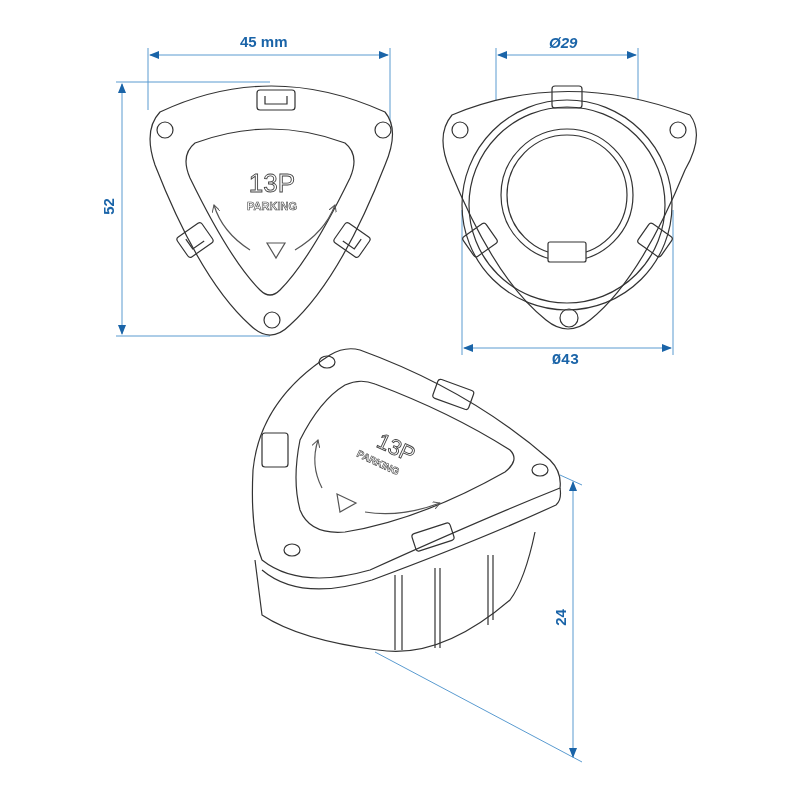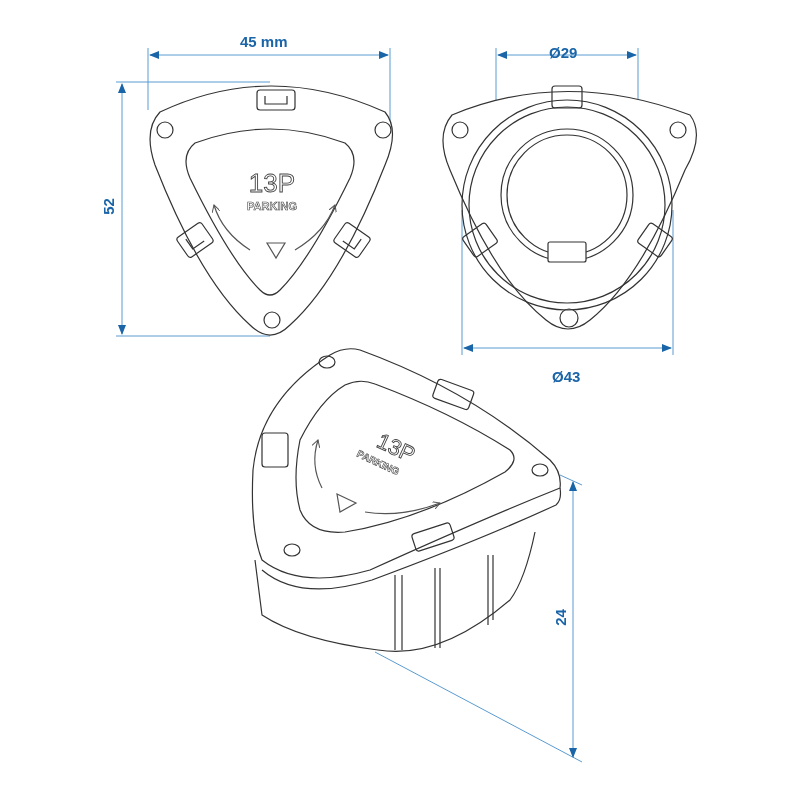--- a/index.html
+++ b/index.html
@@ -133,17 +133,17 @@
     <text class="part-text" x="272" y="192" font-size="26" fill="none" stroke="#444" stroke-width="0.9" text-anchor="middle">13P</text>
     <text class="part-text" x="272" y="210" font-size="11" font-weight="bold" fill="none" stroke="#444" stroke-width="0.6" text-anchor="middle">PARKING</text>
     <g transform="rotate(25 395 450)">
       <text class="part-text" x="395" y="455" font-size="22" fill="none" stroke="#444" stroke-width="0.9" text-anchor="middle">13P</text>
       <text class="part-text" x="385" y="472" font-size="10" font-weight="bold" fill="none" stroke="#444" stroke-width="0.6" text-anchor="middle">PARKING</text>
     </g>
   </svg>
 
   <div class="dim-label" style="left:240px; top:33px;">45 mm</div>
   <div class="dim-label dim-vert" style="left:100px; top:198px;">52</div>
-  <div class="dim-label" style="left:549px; top:44px;">Ø29</div>
-  <div class="dim-label" style="left:552px; top:368px;">Ø43</div>
+  <div class="dim-label" style="left:549px; top:34px;font-style:italic;">Ø29</div>
+  <div class="dim-label" style="left:552px; top:352px;font-family:Liberation Mono, monospace;">Ø43</div>
   <div class="dim-label dim-vert" style="left:552px; top:609px;">24</div>
 
 </div>
 
 </body></html>

